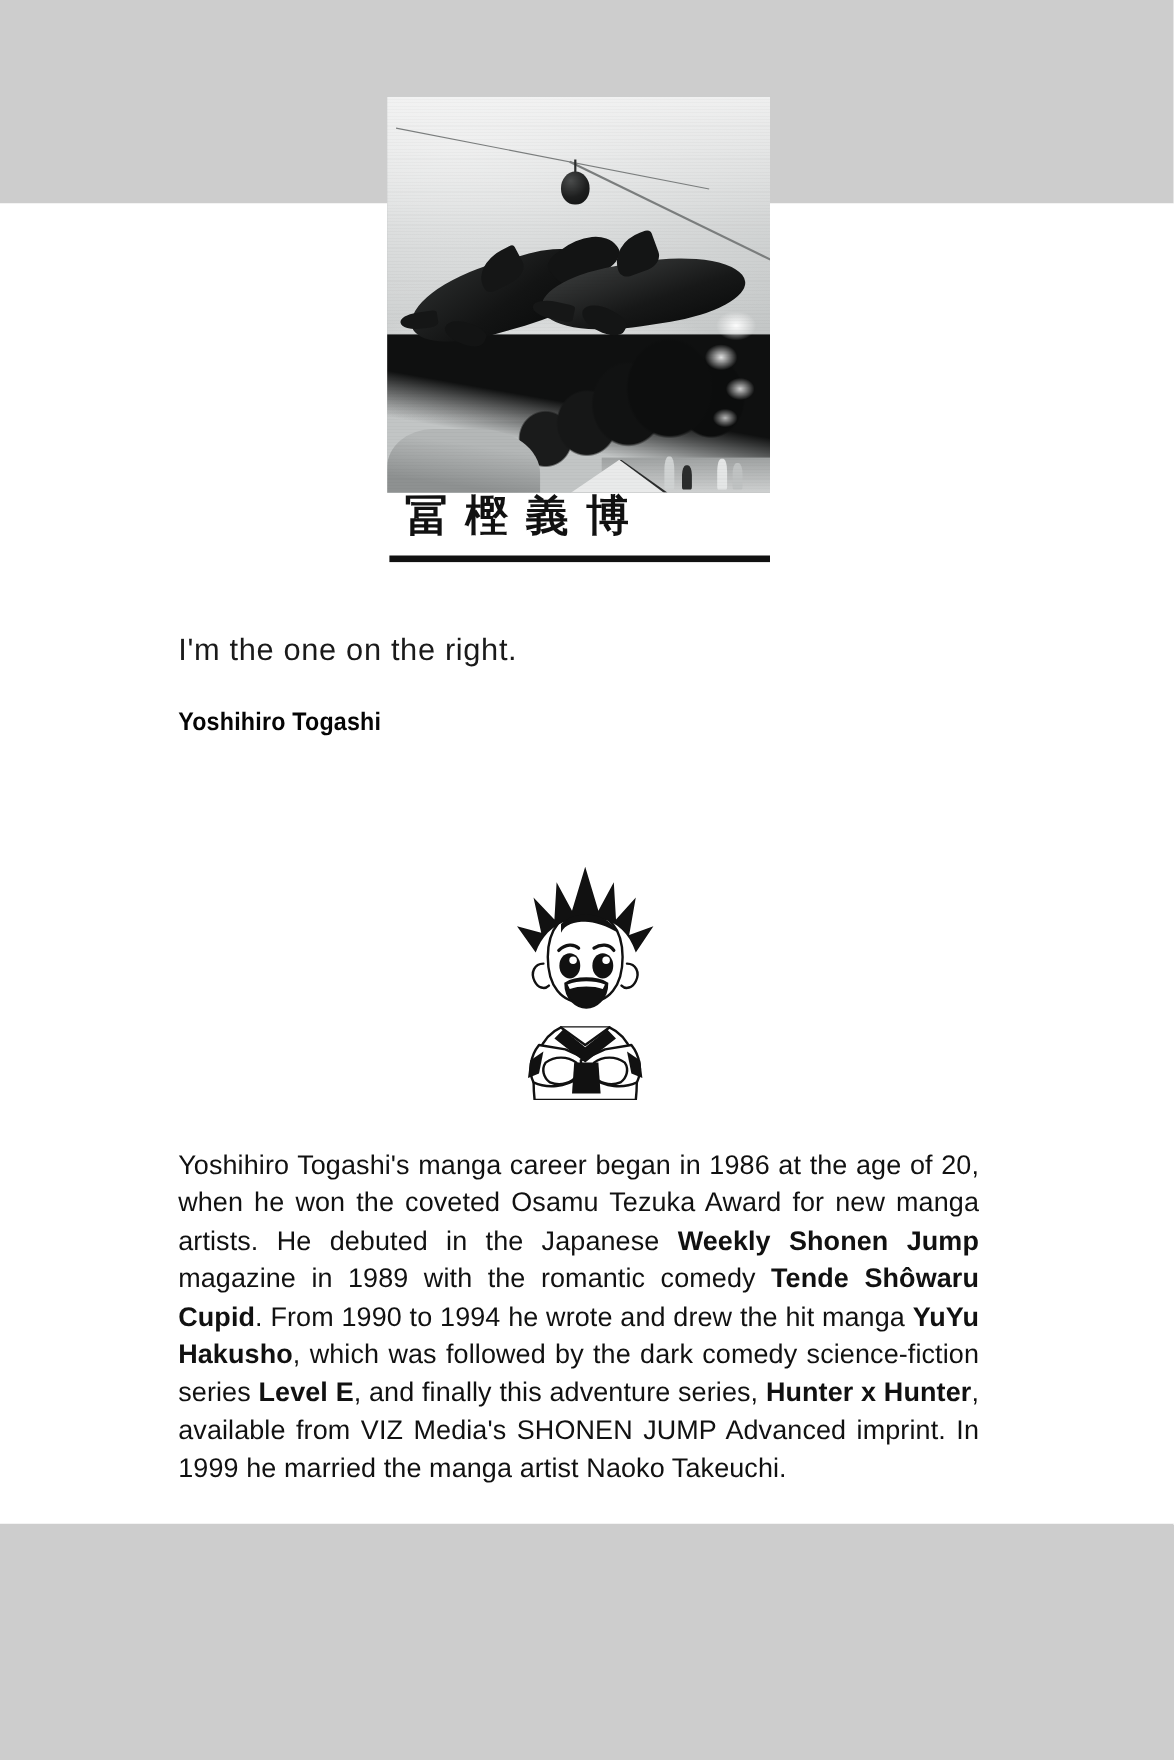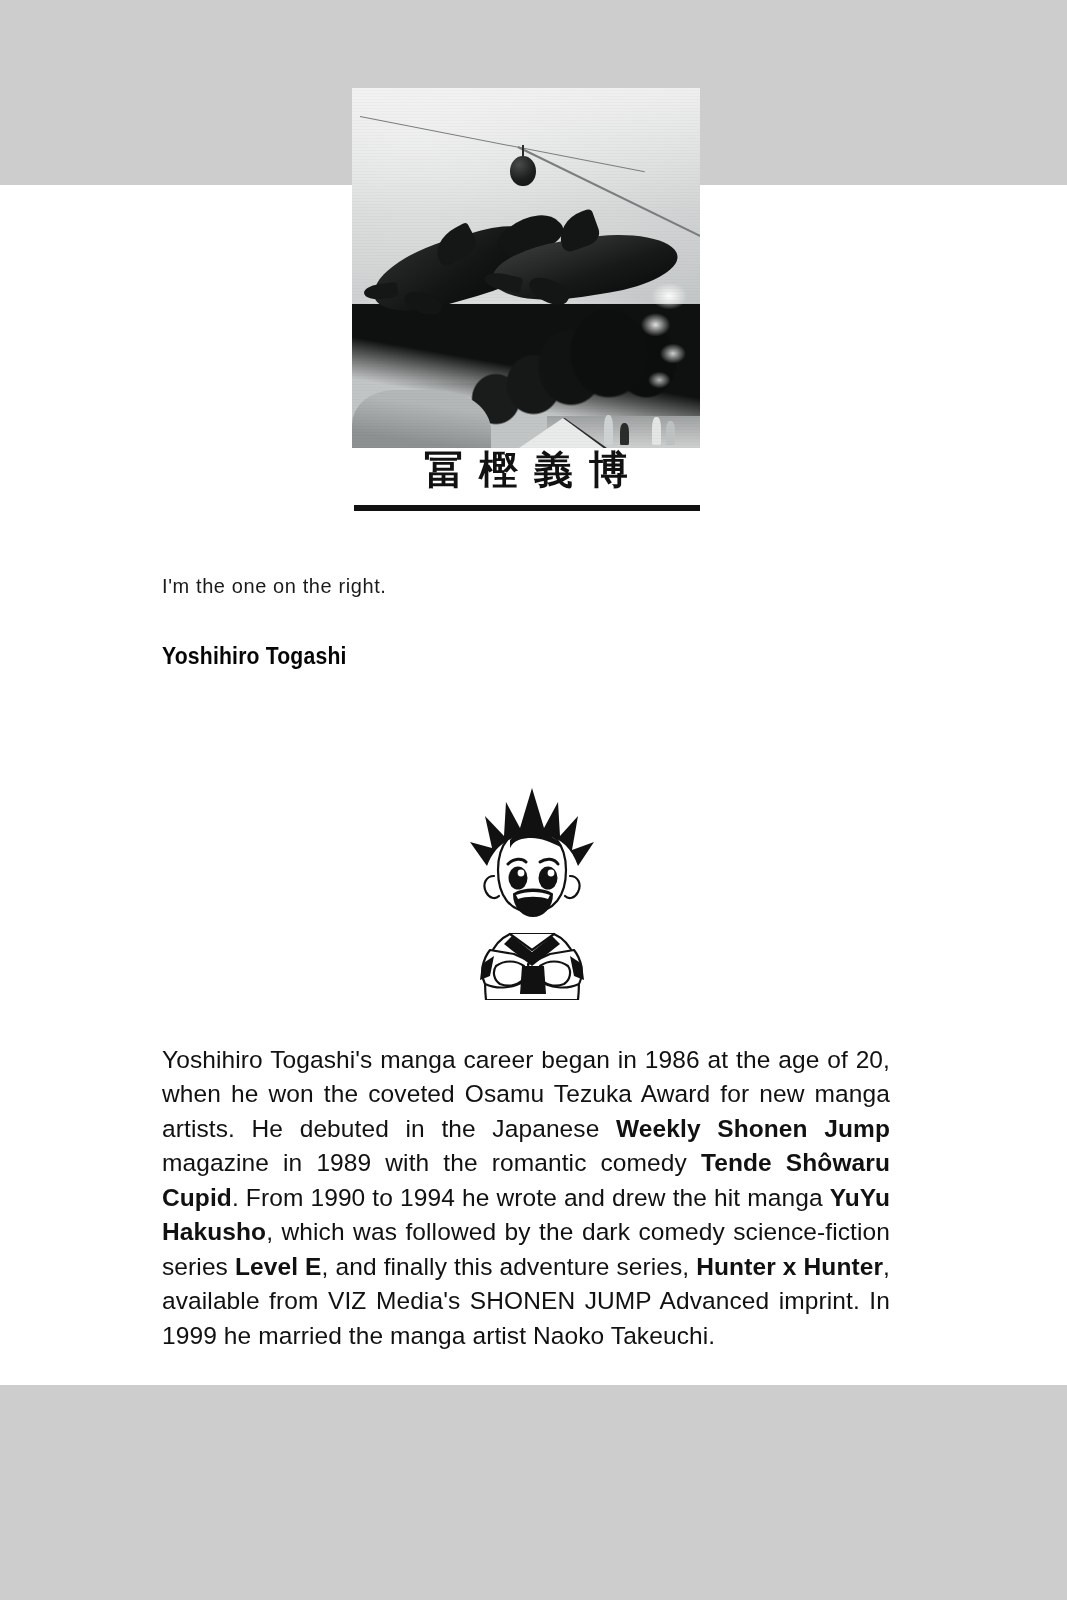--- a/index.html
+++ b/index.html
@@ -251,21 +251,20 @@
     mix-blend-mode: multiply;
     opacity: .5;
   }
 
   
   .kanji-name {
     position: absolute;
     left: 352px;
     top: 450px;
     width: 348px;
-    text-align: center;
     font-family: "DejaVu Sans", sans-serif;
     font-size: 39px;
     font-weight: 700;
     letter-spacing: 16px;
     color: #111111;
     line-height: 1;
     text-indent: 16px;
     z-index: 6;
   }
   .name-rule {
@@ -276,21 +275,21 @@
     height: 6px;
     background: #111111;
     z-index: 6;
   }
 
   
   .caption {
     position: absolute;
     left: 162px;
     top: 575px;
-    font-size: 20px;
+    font-size: 28px;
     color: #1a1a1a;
     letter-spacing: .6px;
     font-weight: 400;
     z-index: 6;
   }
   .author-name {
     position: absolute;
     left: 162px;
     top: 643px;
     font-size: 23px;

